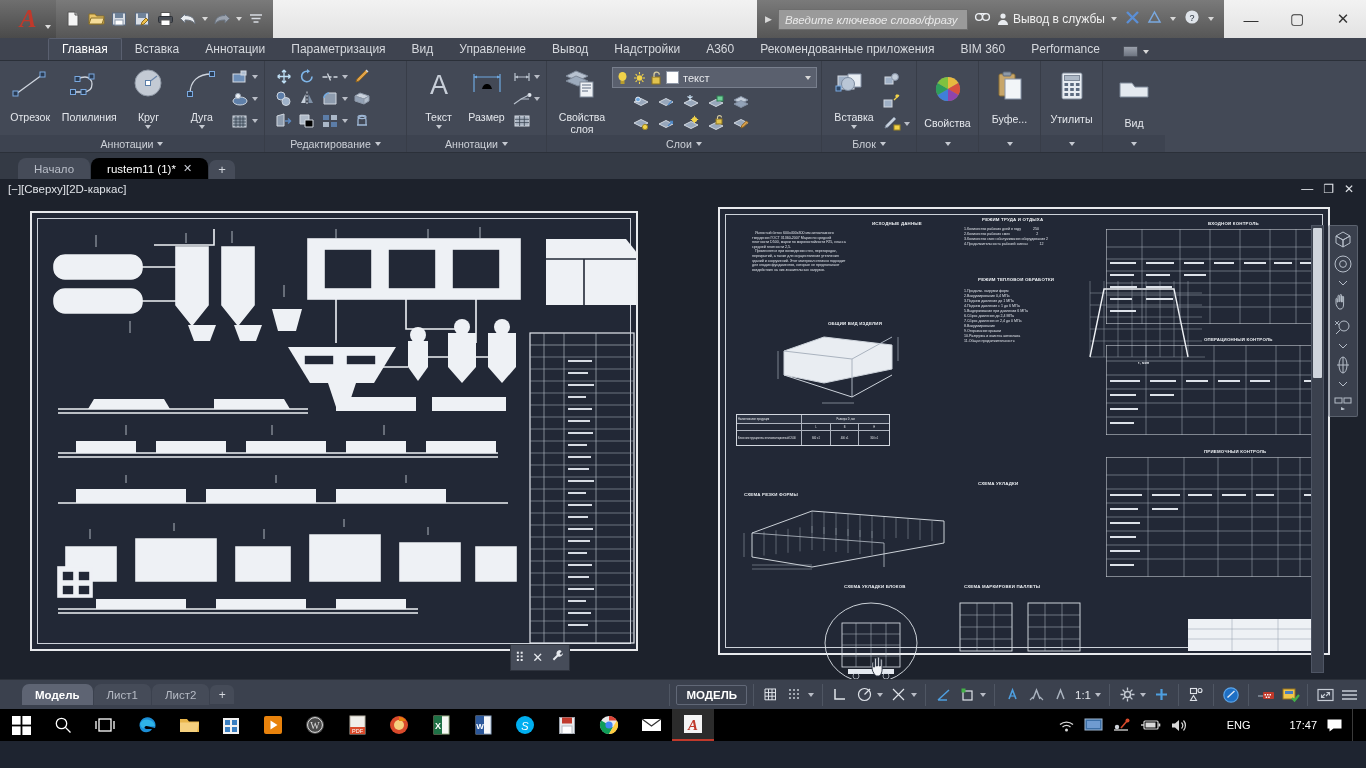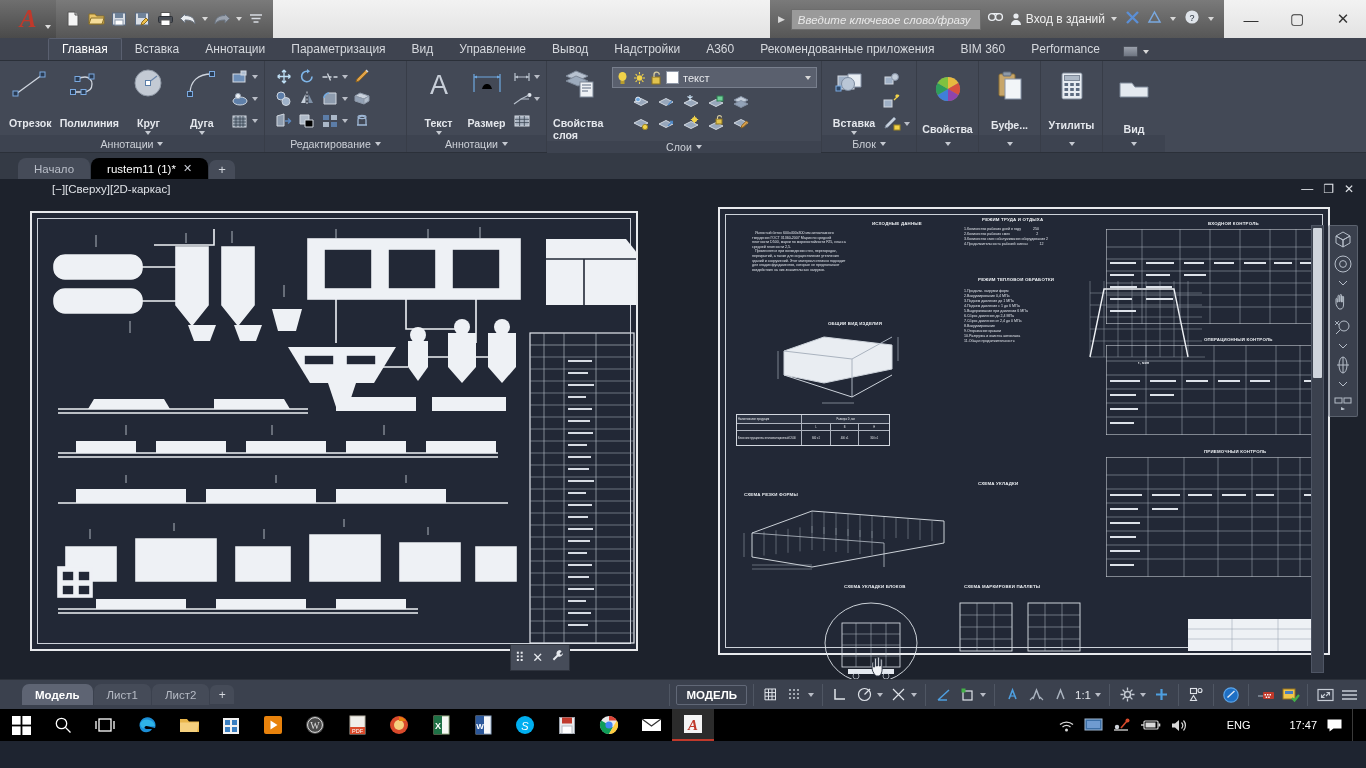--- a/index.html
+++ b/index.html
@@ -56,22 +56,22 @@
     position:relative; }
   .panel-body { flex:1; display:flex; align-items:flex-start; padding:4px 4px 0; gap:1px; }
   .panel-title { height:17px; font-size:10.6px; color:#cdd1d8; text-align:center;
     display:flex; align-items:center; justify-content:center; gap:4px;
     background:#3d4插; background:#3d4350; }
   .panel-title .tc { width:0;height:0;border-left:3.5px solid transparent;
     border-right:3.5px solid transparent;border-top:4px solid #c5c9d1; }
   .big-btn { width:54px; display:flex; flex-direction:column; align-items:center;
     cursor:pointer; padding-top:2px; }
   .big-btn .ico { height:34px; display:flex; align-items:center; justify-content:center; }
-  .big-btn .lbl { font-size:10.6px; color:#e4e7ec; margin-top:16px; text-align:left;
-    line-height:12px;font-weight:bold; }
+  .big-btn .lbl { font-size:10.6px; color:#e4e7ec; margin-top:10px; text-align:center;
+    line-height:12px; }
   .big-btn .dc { width:0;height:0;border-left:3.5px solid transparent;
     border-right:3.5px solid transparent;border-top:4px solid #c5c9d1; margin-top:2px; }
   .small-grid { display:flex; flex-direction:column; gap:1px; padding-top:1px; }
   .srow { display:flex; align-items:center; gap:1px; }
   .sbtn { width:22px;height:21px; display:flex;align-items:center;justify-content:center;
     cursor:pointer; }
   .dcaret { width:0;height:0;border-left:3px solid transparent;
     border-right:3px solid transparent;border-top:4px solid #b9bdc6; margin-right:2px; }
   .layer-combo { width:205px; height:21px; background:#5a606e; border:1px solid #787f8d;
     display:flex; align-items:center; gap:4px; padding:0 3px; cursor:pointer; }
@@ -86,21 +86,21 @@
     border-radius:8px 8px 0 0; }
   .dtab.active { background:#000000; color:#fff; }
   .dtab .x { font-size:11px; color:#c8ccd4; }
   .dtab-plus { width:26px;height:19px; background:#454b58; border-radius:7px 7px 0 0;
     display:flex;align-items:center;justify-content:center; color:#d5d8de; font-size:13px;
     cursor:pointer; }
 
   
   .canvas-wrap { position:relative; height:500px; background:#1d222c; overflow:hidden; }
   .vp-header { height:20px; display:flex; align-items:center; justify-content:space-between;
-    padding:0 4px 0 8px;margin-left:44px; }
+    padding:0 4px 0 8px; }
   .vp-label { font-size:11.5px; color:#dfe2e7; }
   .vp-btns { display:flex; gap:10px; align-items:center; padding-right:8px; }
   .vp-btns span { color:#dfe2e7; font-size:12px; cursor:pointer; }
   .dwg-area { position:absolute; top:20px; left:0; right:0; bottom:0; background:#1d222c; }
 
   .sheet { position:absolute; background:#222836; border:2px solid #e8eaed; }
   .sheet-inner { position:absolute; inset:5px; border:1px solid #cdd2da; }
 
   .txtblk { position:absolute; color:#dfe3ea; font-size:3.6px; line-height:4.6px;
     font-family:"Liberation Sans",sans-serif; white-space:pre; }
@@ -241,21 +241,21 @@
           <circle cx="5" cy="7" r="3.4" fill="none" stroke="#eceff3" stroke-width="1.4"></circle>
           <circle cx="12" cy="7" r="3.4" fill="none" stroke="#eceff3" stroke-width="1.4"></circle>
           <path d="M5 3.6h7" stroke="#eceff3" stroke-width="1.2"></path>
         </svg>
     </div>
     <div class="svc">
       <svg width="12" height="14" viewBox="0 0 12 14">
           <circle cx="6" cy="4" r="2.6" fill="#e8ebef"></circle>
           <path d="M1 13c0-3 2.3-5 5-5s5 2 5 5z" fill="#e8ebef"></path>
         </svg>
-      <span>Вход в зданий</span>
+      <span>Вывод в службы</span>
       <span class="mini-caret"></span>
     </div>
     <div>
       <svg width="16" height="15" viewBox="0 0 16 15">
           <path d="M2 2l11 11M13 2L2 13" stroke="#5b8fd6" stroke-width="2.4" fill="none"></path>
         </svg>
     </div>
     <div>
       <svg width="15" height="14" viewBox="0 0 15 14">
           <path d="M7.5 2L13 12H2z" fill="none" stroke="#7aa9e0" stroke-width="1.5"></path>

